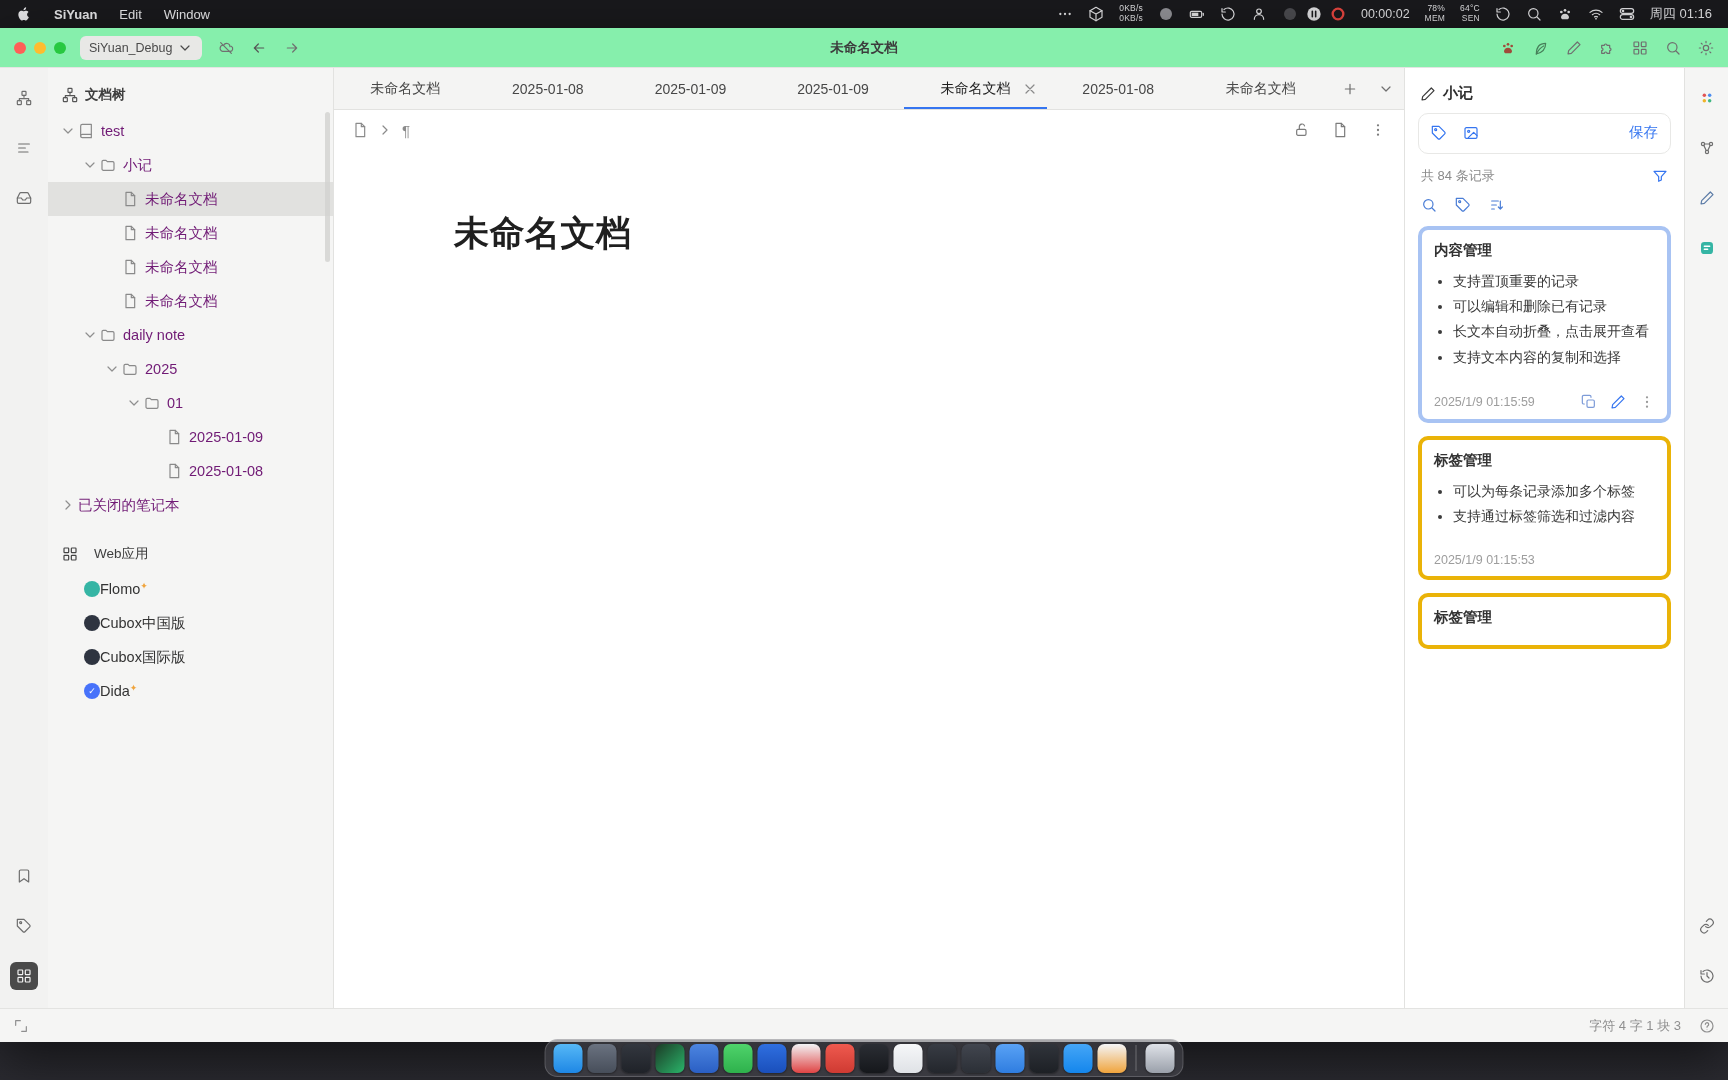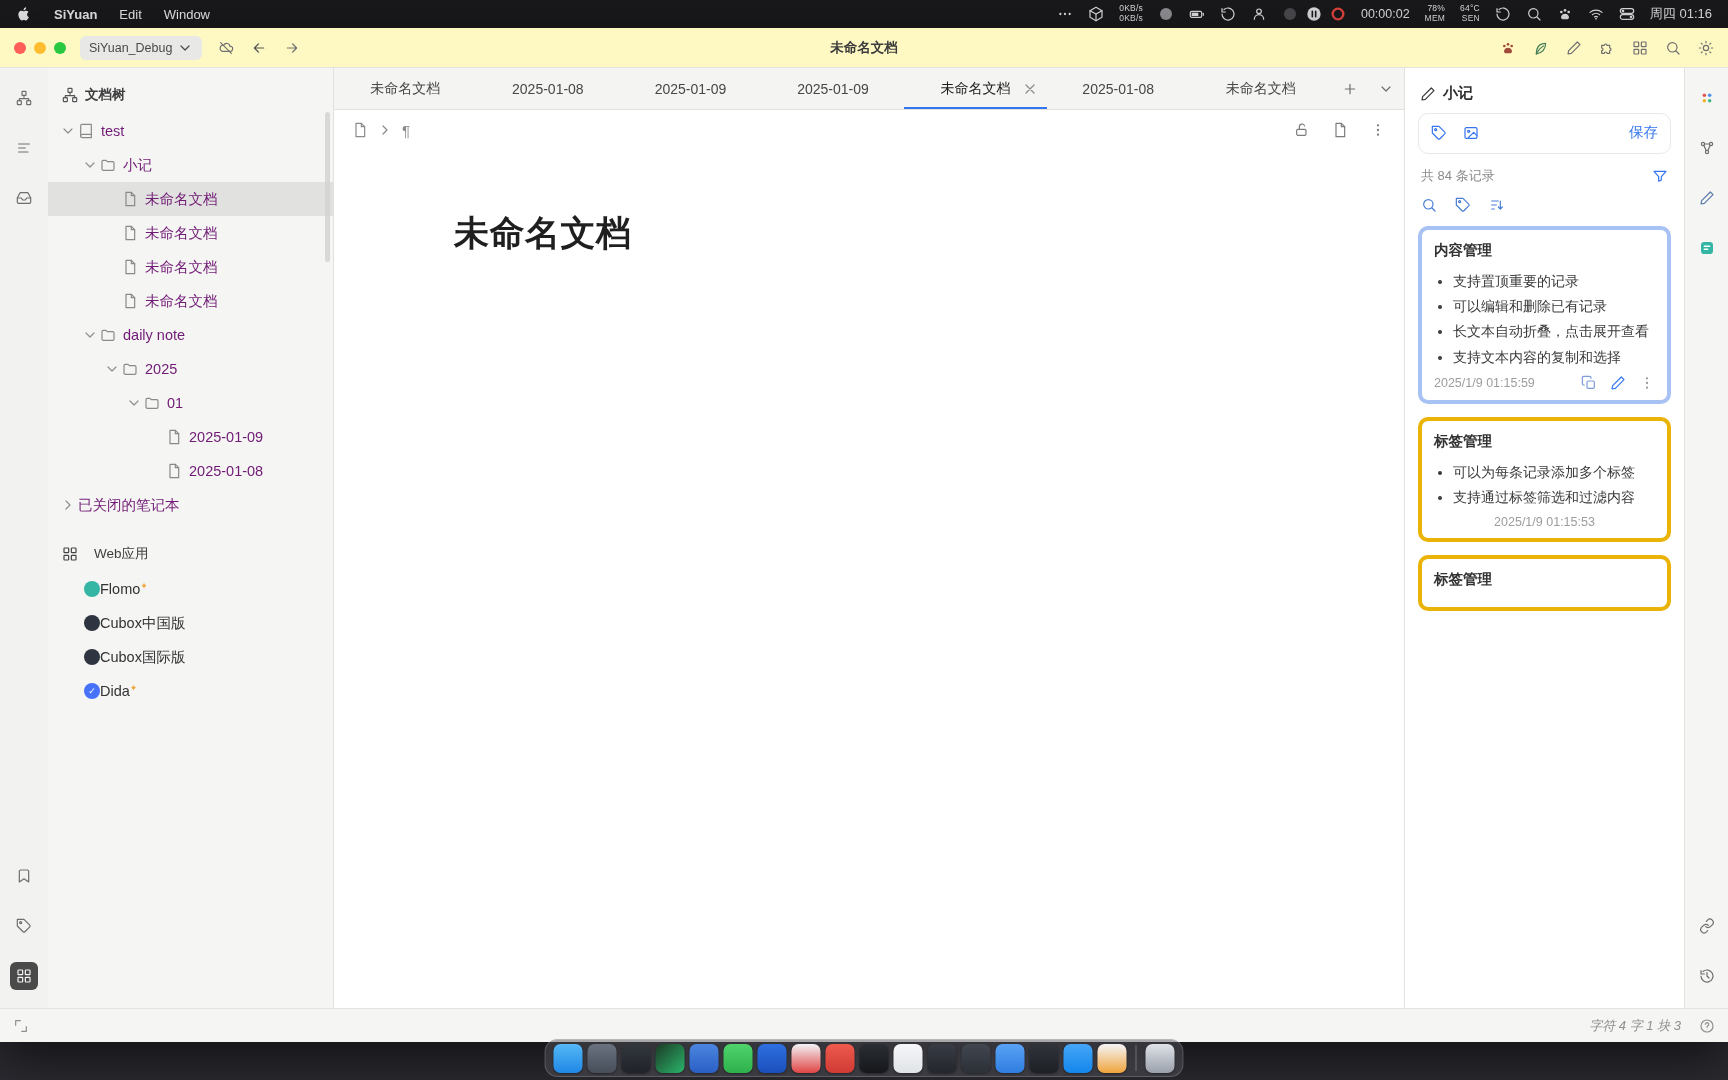--- a/index.html
+++ b/index.html
@@ -19,21 +19,21 @@
   .mb-right{margin-left:auto;display:flex;align-items:center;gap:15px;color:#dcdcde;}
   .stack{display:flex;flex-direction:column;align-items:flex-end;font-size:8.5px;line-height:1.15;letter-spacing:.2px;}
   .mb-dotgrp{display:flex;align-items:center;gap:8px;}
   .mb-time{font-size:12.5px;}
   .mb-clock{font-size:13px;}
 
   
   .window{position:absolute;top:28px;left:0;width:1728px;height:1014px;background:#fff;
     box-shadow:0 18px 50px rgba(0,0,0,.55);display:flex;flex-direction:column;}
 
-  .titlebar{height:40px;background:#fef9c3;border-bottom:1px solid #e4e4e2;display:flex;align-items:center;
+  .titlebar{height:40px;background:#86efac;border-bottom:1px solid #e4e4e2;display:flex;align-items:center;
     padding:0 14px;position:relative;color:#6d6d6d;}
   .tl{display:flex;gap:8px;margin-right:14px;}
   .tl span{width:12px;height:12px;border-radius:50%;}
   .tl-close{background:#ff5f57}.tl-min{background:#febc2e}.tl-max{background:#28c840}
   .ws-pill{display:flex;align-items:center;gap:5px;background:#e8e8e6;border-radius:6px;padding:4px 9px;
     font-size:12.5px;color:#4a4a4a;}
   .tb-nav{display:flex;align-items:center;gap:17px;margin-left:16px;color:#707070;}
   .tb-title{position:absolute;left:50%;transform:translateX(-50%);font-size:13.5px;font-weight:700;color:#3c3c3c;}
   .tb-right{margin-left:auto;display:flex;align-items:center;gap:17px;color:#6f6f6f;}
 
@@ -95,33 +95,33 @@
   .memo-save{margin-left:auto;font-size:14.5px;color:#3575f0;font-weight:500;}
   .memo-count{display:flex;align-items:center;margin-top:13px;padding:0 3px;font-size:13px;color:#8b8b8b;}
   .memo-count .funnel{margin-left:auto;color:#3575f0;}
   .memo-filter{display:flex;align-items:center;gap:18px;margin-top:12px;padding:0 3px;color:#4a7dd6;}
   .mlist{margin-top:13px;display:flex;flex-direction:column;gap:13px;overflow:hidden;flex:1;}
   .mcard{border:4px solid #eab308;border-radius:10px;padding:11px 12px 9px;flex:none;}
   .mcard.focus{border-color:#a8c3f3;}
   .mcard h4{font-size:14.5px;font-weight:700;color:#333;margin-bottom:9px;}
   .mcard ul{list-style:disc;padding-left:19px;}
   .mcard li{font-size:14px;color:#3a3a3a;line-height:1.8;}
-  .mfoot{display:flex;align-items:center;margin-top:5px;justify-content:center;}
+  .mfoot{display:flex;align-items:center;margin-top:24px;}
   .mtime{font-size:12.5px;color:#9d9d9d;}
   .macts{margin-left:auto;display:flex;align-items:center;gap:13px;}
 
   
   .rstrip{width:44px;background:#f5f5f4;border-left:1px solid #e2e2e0;display:flex;flex-direction:column;
     align-items:center;padding:16px 0 18px;gap:22px;color:#6e6e6e;}
   .rstrip .grow{flex:1;}
 
   
   .statusbar{height:34px;background:#f5f5f4;border-top:1px solid #e3e3e1;display:flex;align-items:center;
     padding:0 13px;color:#8f8f8f;}
-  .sb-right{margin-left:auto;display:flex;align-items:center;gap:18px;font-size:13px;font-style:italic;}
+  .sb-right{margin-left:auto;display:flex;align-items:center;gap:18px;font-size:13px;}
 
   
   .dock{position:absolute;left:50%;bottom:3px;transform:translateX(-50%);height:38px;
     background:rgba(84,84,92,.48);border:1px solid rgba(255,255,255,.18);border-radius:13px;
     display:flex;align-items:center;gap:5px;padding:0 8px;}
   .dk{width:29px;height:29px;border-radius:7px;flex:none;box-shadow:0 1px 2px rgba(0,0,0,.35);}
   .dk-sep{width:1px;height:26px;background:rgba(255,255,255,.28);margin:0 4px;}
 </style>
 </head>
 <body>

